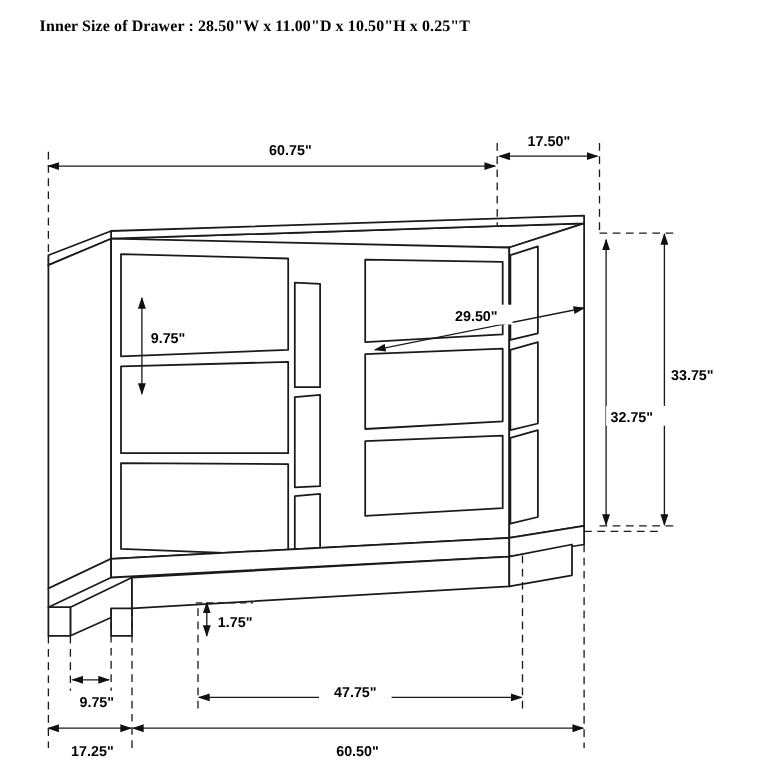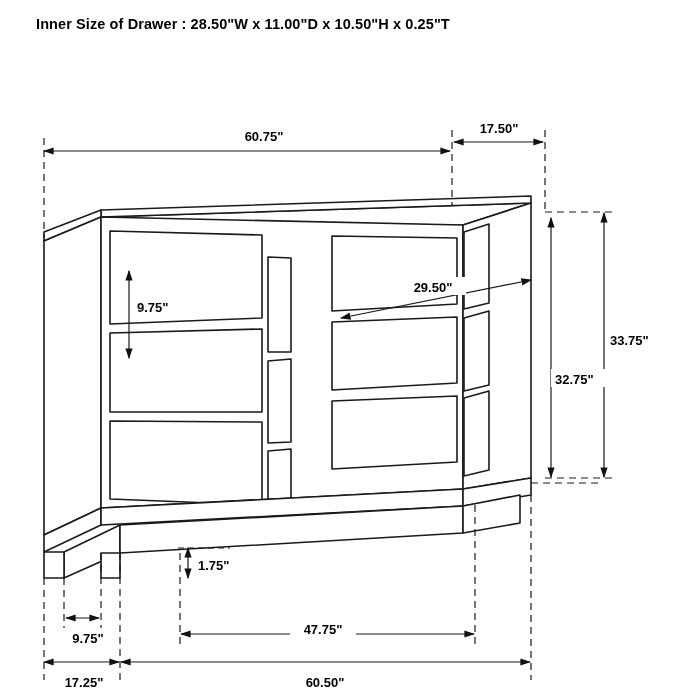--- a/index.html
+++ b/index.html
@@ -21,20 +21,21 @@
     height: 700px;
   }
   #title {
     position: absolute;
     left: 36px;
     top: 16px;
     font-size: 14.5px;
     font-weight: bold;
     letter-spacing: 0.1px;
     white-space: nowrap;
+    font-family: Liberation Serif, serif;
   }
   svg#drawing {
     position: absolute;
     left: 0;
     top: 0;
     width: 700px;
     height: 700px;
   }
   .dimlabel {
     font-family: "Liberation Sans", sans-serif;

